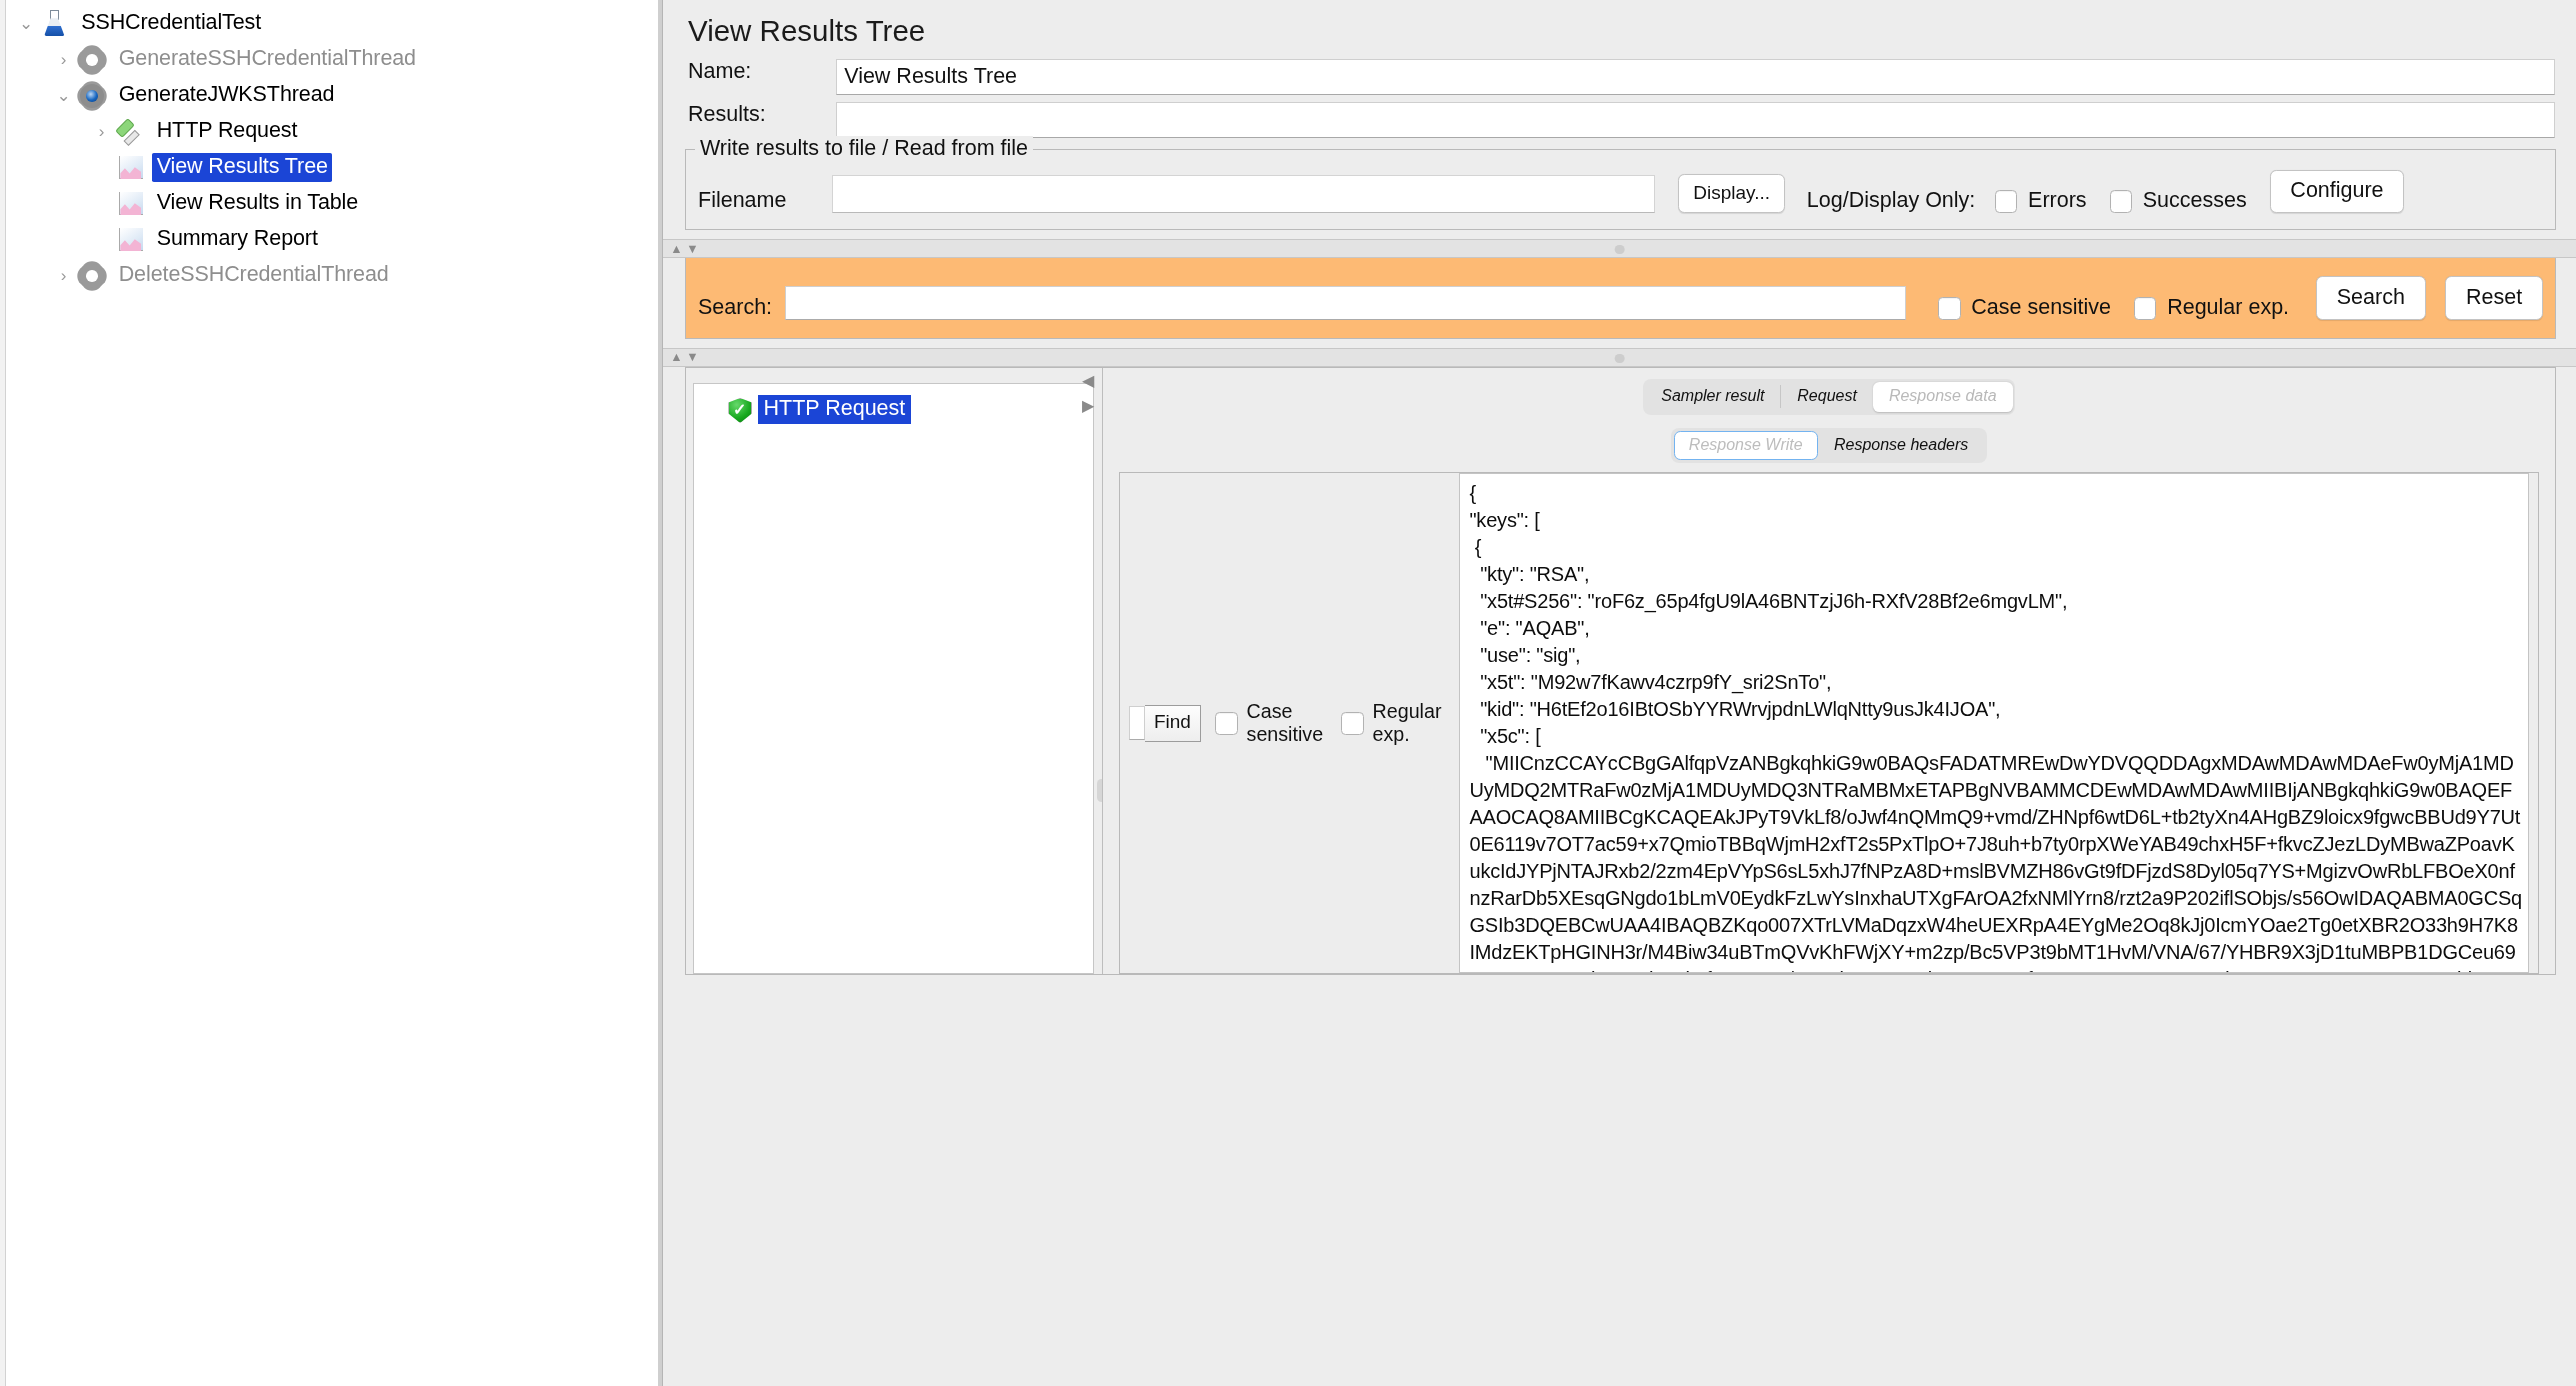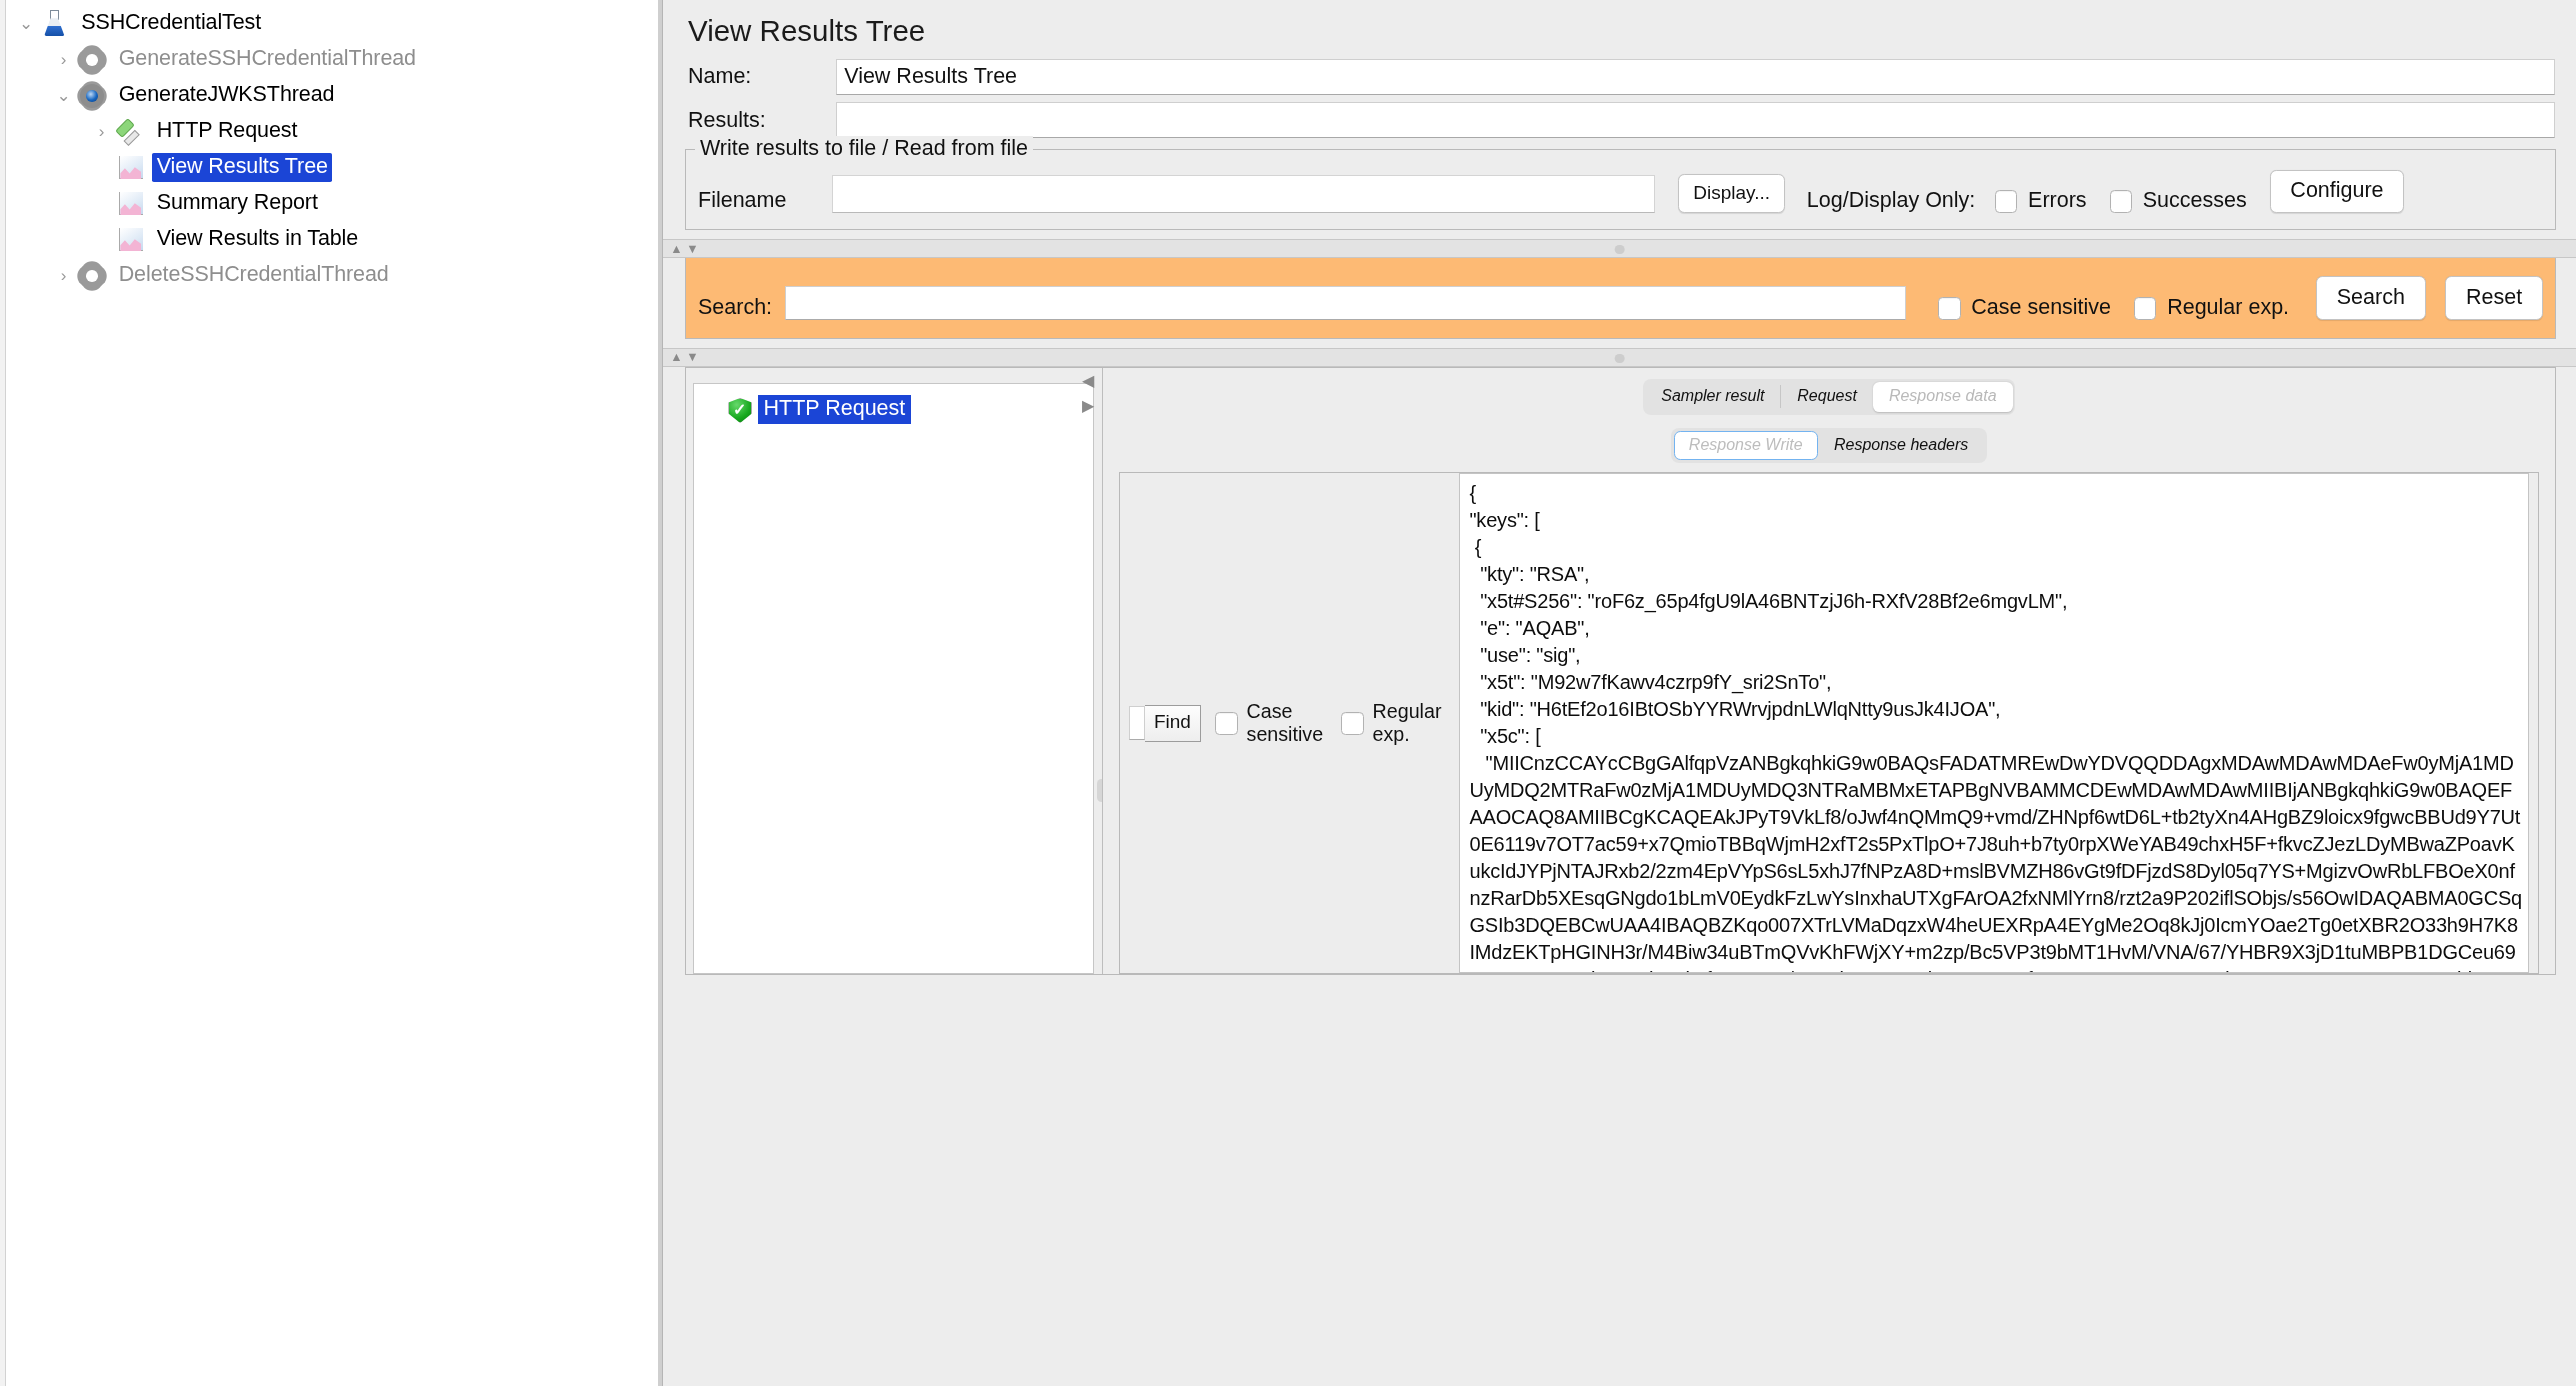--- a/index.html
+++ b/index.html
@@ -129,21 +129,21 @@
     border-left: 0.9px solid #b5b5b5;
     padding: 0;
     position: relative;
     overflow: hidden;
   }
   .panel-title {
     font-size: 29.5px;
     color: #1b1b1b;
     padding: 14.3px 0 10.7px 25px;
   }
-  .form-row { display: flex; align-items: center; padding: 0 21.5px 0 25px; margin-bottom: 7.2px; }
+  .form-row { display: flex; align-items: flex-start; padding: 0 21.5px 0 25px; margin-bottom: 7.2px; }
   .form-label { font-size: 21.5px; color: #111; width: 148px; flex: 0 0 148px; }
   .txt-input {
     flex: 1 1 auto; height: 36px;
     background: #ffffff;
     border: 0.9px solid #cfcfcf;
     border-bottom-color: #a8a8a8;
     font-size: 21.5px; color: #111;
     padding: 0 7.2px;
     display: flex; align-items: center;
     font-family: "Liberation Sans", sans-serif;
@@ -399,27 +399,27 @@
 
     <div class="tree-row lvl2">
       <span class="twisty spacer">›</span>
       <span class="tree-icon ico-listener"></span>
       <span class="tree-label selected">View Results Tree</span>
     </div>
 
     <div class="tree-row lvl2">
       <span class="twisty spacer">›</span>
       <span class="tree-icon ico-listener"></span>
-      <span class="tree-label">Summary Report</span>
+      <span class="tree-label">View Results in Table</span>
     </div>
 
     <div class="tree-row lvl2">
       <span class="twisty spacer">›</span>
       <span class="tree-icon ico-listener"></span>
-      <span class="tree-label">View Results in Table</span>
+      <span class="tree-label">Summary Report</span>
     </div>
 
     <div class="tree-row lvl1">
       <span class="twisty">›</span>
       <span class="tree-icon ico-gear"></span>
       <span class="tree-label muted">DeleteSSHCredentialThread</span>
     </div>
 
     <div class="tree-panel-divider"></div>
   </div>

